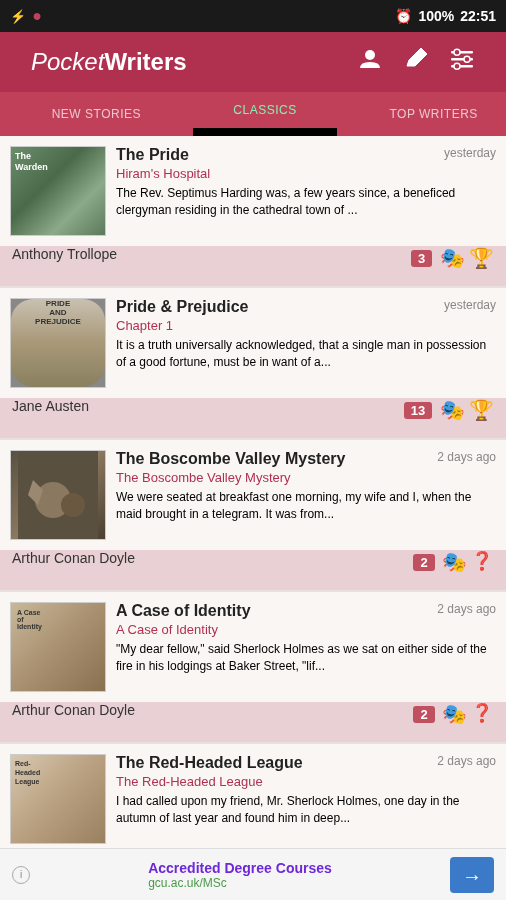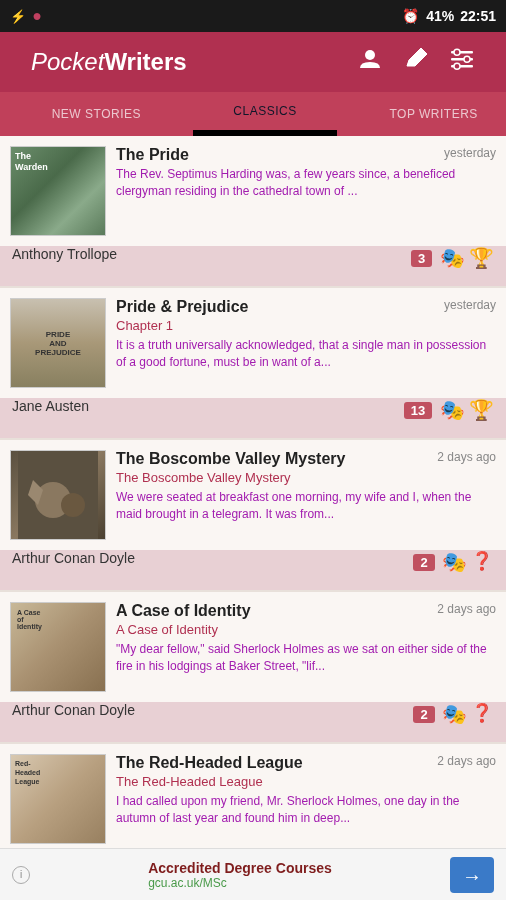--- a/index.html
+++ b/index.html
@@ -61,22 +61,22 @@
       align-items: center;
       justify-content: center;
       color: rgba(255,255,255,0.7);
       font-size: 12px;
       font-weight: normal;
       cursor: pointer;
       letter-spacing: 0.5px;
       margin-left: 24px;
     }
     .tab-item.active {
-      color: #0f172a;
-      border-bottom: 6px solid #000000;
+      color: #86efac;
+      border-bottom: 8px solid #000000;
       align-items: center;
     }
 
     
     .story-list {
       background: #e8e0da;
       flex: 1;
       overflow-y: auto;
       height: calc(900px - 32px - 60px - 44px - 52px);
     }
@@ -112,22 +112,22 @@
       color: white;
       font-size: 9px;
       font-weight: bold;
       line-height: 1.2;
     }
     .cover-pride {
       background: linear-gradient(180deg, #c8c0b0 0%, #a89878 50%, #888060 100%);
       width: 100%;
       height: 100%;
       display: flex;
-      align-items: center;
       justify-content: center;
+      border-radius: 22px;
     }
     .cover-pride-text {
       color: #333;
       font-size: 8px;
       text-align: center;
       font-weight: bold;
     }
     .cover-boscombe {
       background: linear-gradient(135deg, #5a5040 0%, #8a7860 50%, #4a4030 100%);
       width: 100%;
@@ -185,21 +185,21 @@
       margin-left: 6px;
       white-space: nowrap;
     }
     .story-subtitle {
       font-size: 13px;
       color: #b03050;
       margin-bottom: 4px;
     }
     .story-excerpt {
       font-size: 12px;
-      color: #a21caf;
+      color: #000000;
       line-height: 1.4;
       overflow: hidden;
       display: -webkit-box;
       -webkit-line-clamp: 2;
       -webkit-box-orient: vertical;
     }
 
     
     .author-bar {
       background: #e8d0d4;
@@ -244,21 +244,21 @@
       right: 0;
       height: 52px;
       background: #f5f5f5;
       border-top: 1px solid #ddd;
       display: flex;
       align-items: center;
       padding: 0 12px;
       justify-content: space-between;
     }
     .ad-content { display: flex; flex-direction: column; }
-    .ad-title { font-size: 14px; font-weight: bold; color: #7f1d1d; }
+    .ad-title { font-size: 14px; font-weight: bold; color: #6d28d9; }
     .ad-url { font-size: 12px; color: #4a9a4a; }
     .ad-arrow {
       background: #3a7ac8;
       color: white;
       width: 44px;
       height: 36px;
       display: flex;
       align-items: center;
       justify-content: center;
       border-radius: 4px;
@@ -284,21 +284,21 @@
 </head>
 <body>
 
 <div class="status-bar">
   <div class="status-left">
     <span>⚡</span>
     <span style="color:#c04060; font-size:16px;">●</span>
   </div>
   <div class="status-right">
     <span>⏰</span>
-    <span>41%</span>
+    <span>100%</span>
     <span>22:51</span>
   </div>
 </div>
 
 <div class="app-header">
   <div class="app-logo">
     <span class="pocket">Pocket</span><span class="writers">Writers</span>
   </div>
   <div class="header-icons">
     <span class="header-icon">
@@ -345,20 +345,21 @@
       <div class="story-cover">
         <div class="cover-warden">
           <div class="cover-warden-text">The<br>Warden</div>
         </div>
       </div>
       <div class="story-info">
         <div class="story-title-row">
           <span class="story-title">The Pride</span>
           <span class="story-time">yesterday</span>
         </div>
+        <div class="story-subtitle">Hiram's Hospital</div>
         <div class="story-excerpt">The Rev. Septimus Harding was, a few years since, a beneficed clergyman residing in the cathedral town of ...</div>
       </div>
     </div>
     <div class="author-bar">
       <span class="author-name">Anthony Trollope</span>
       <div class="author-right">
         <span class="author-count">3</span>
         <div class="author-icons">
           <span class="author-icon">🎭</span>
           <span class="author-icon">🏆</span>

